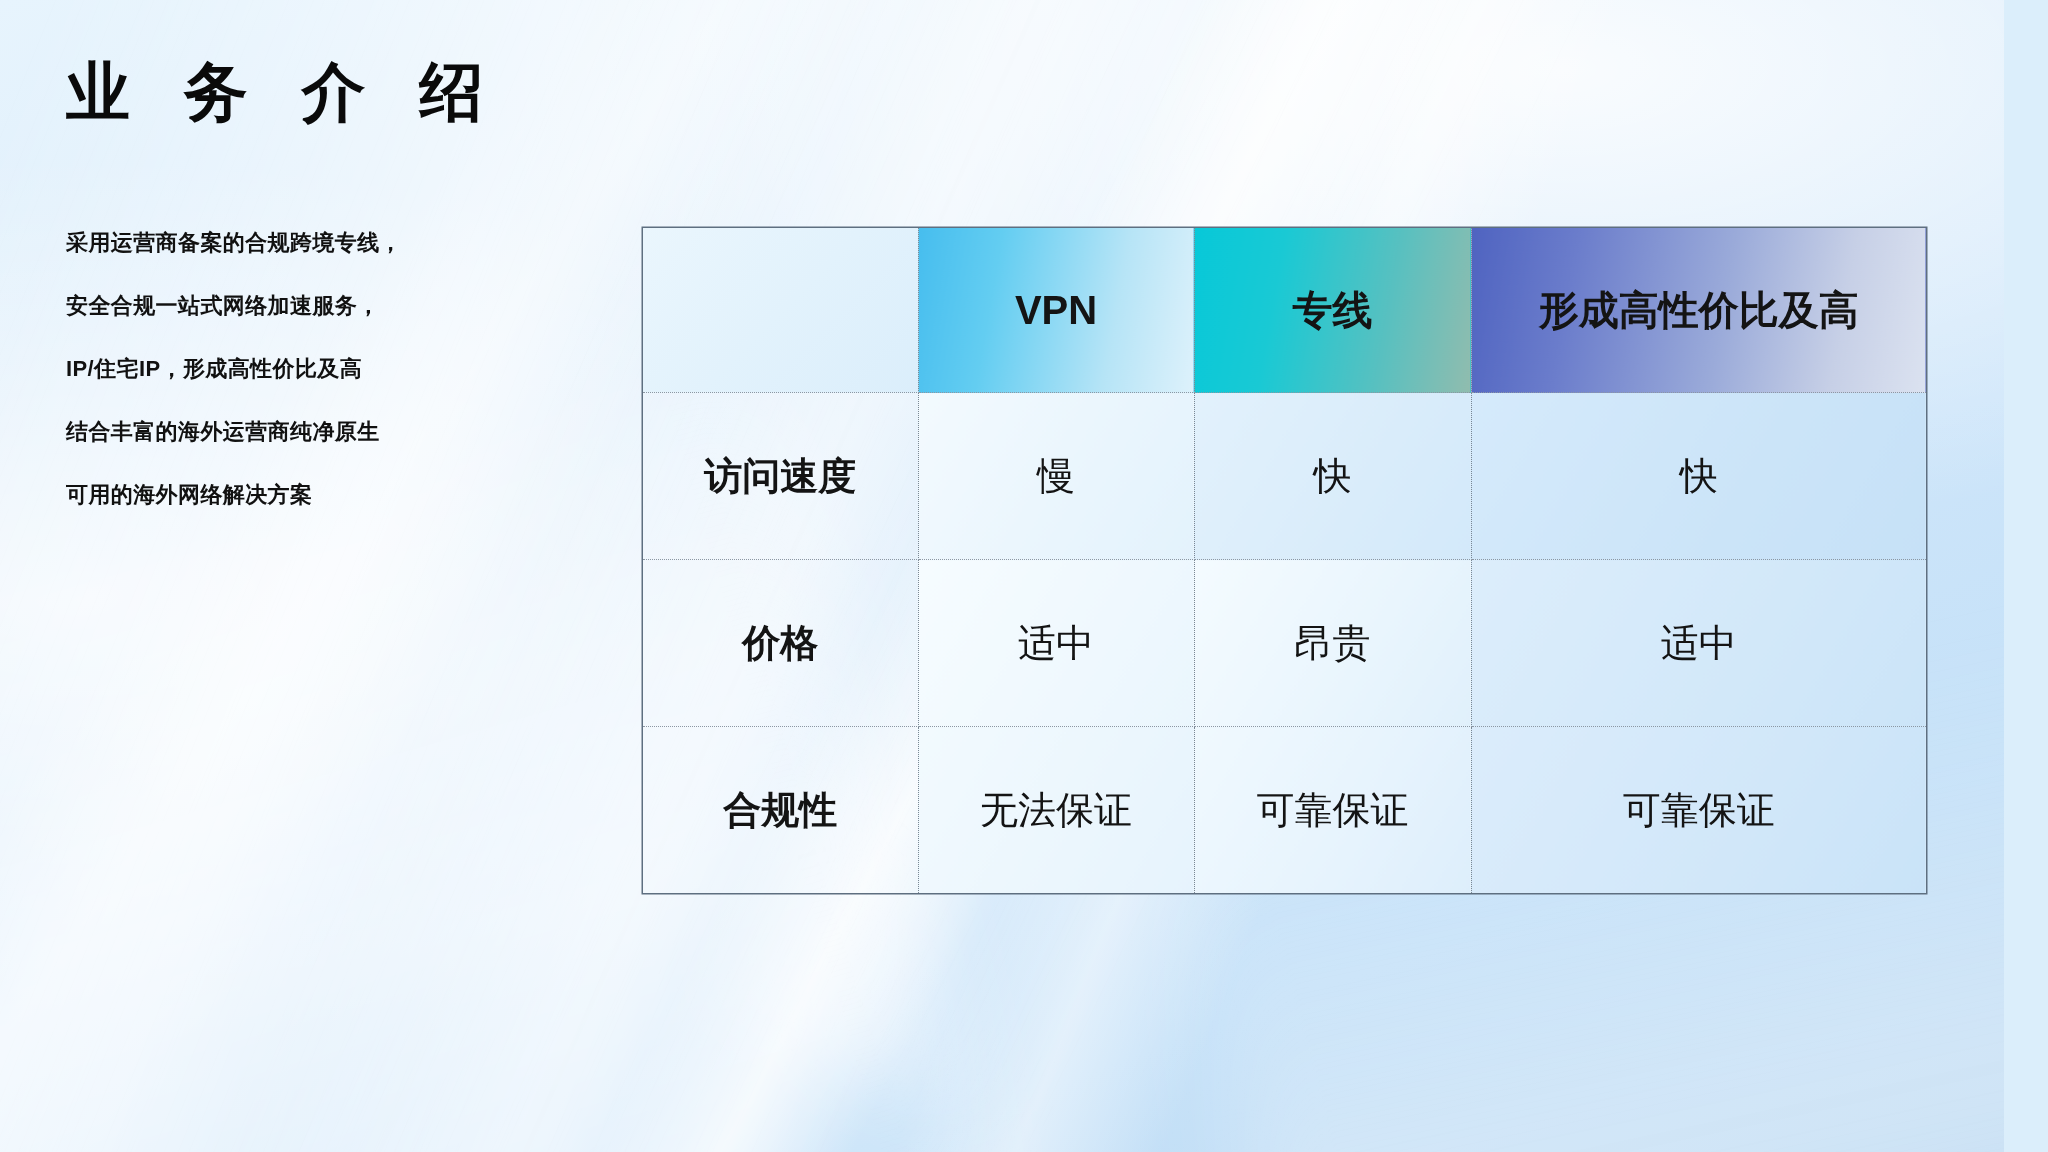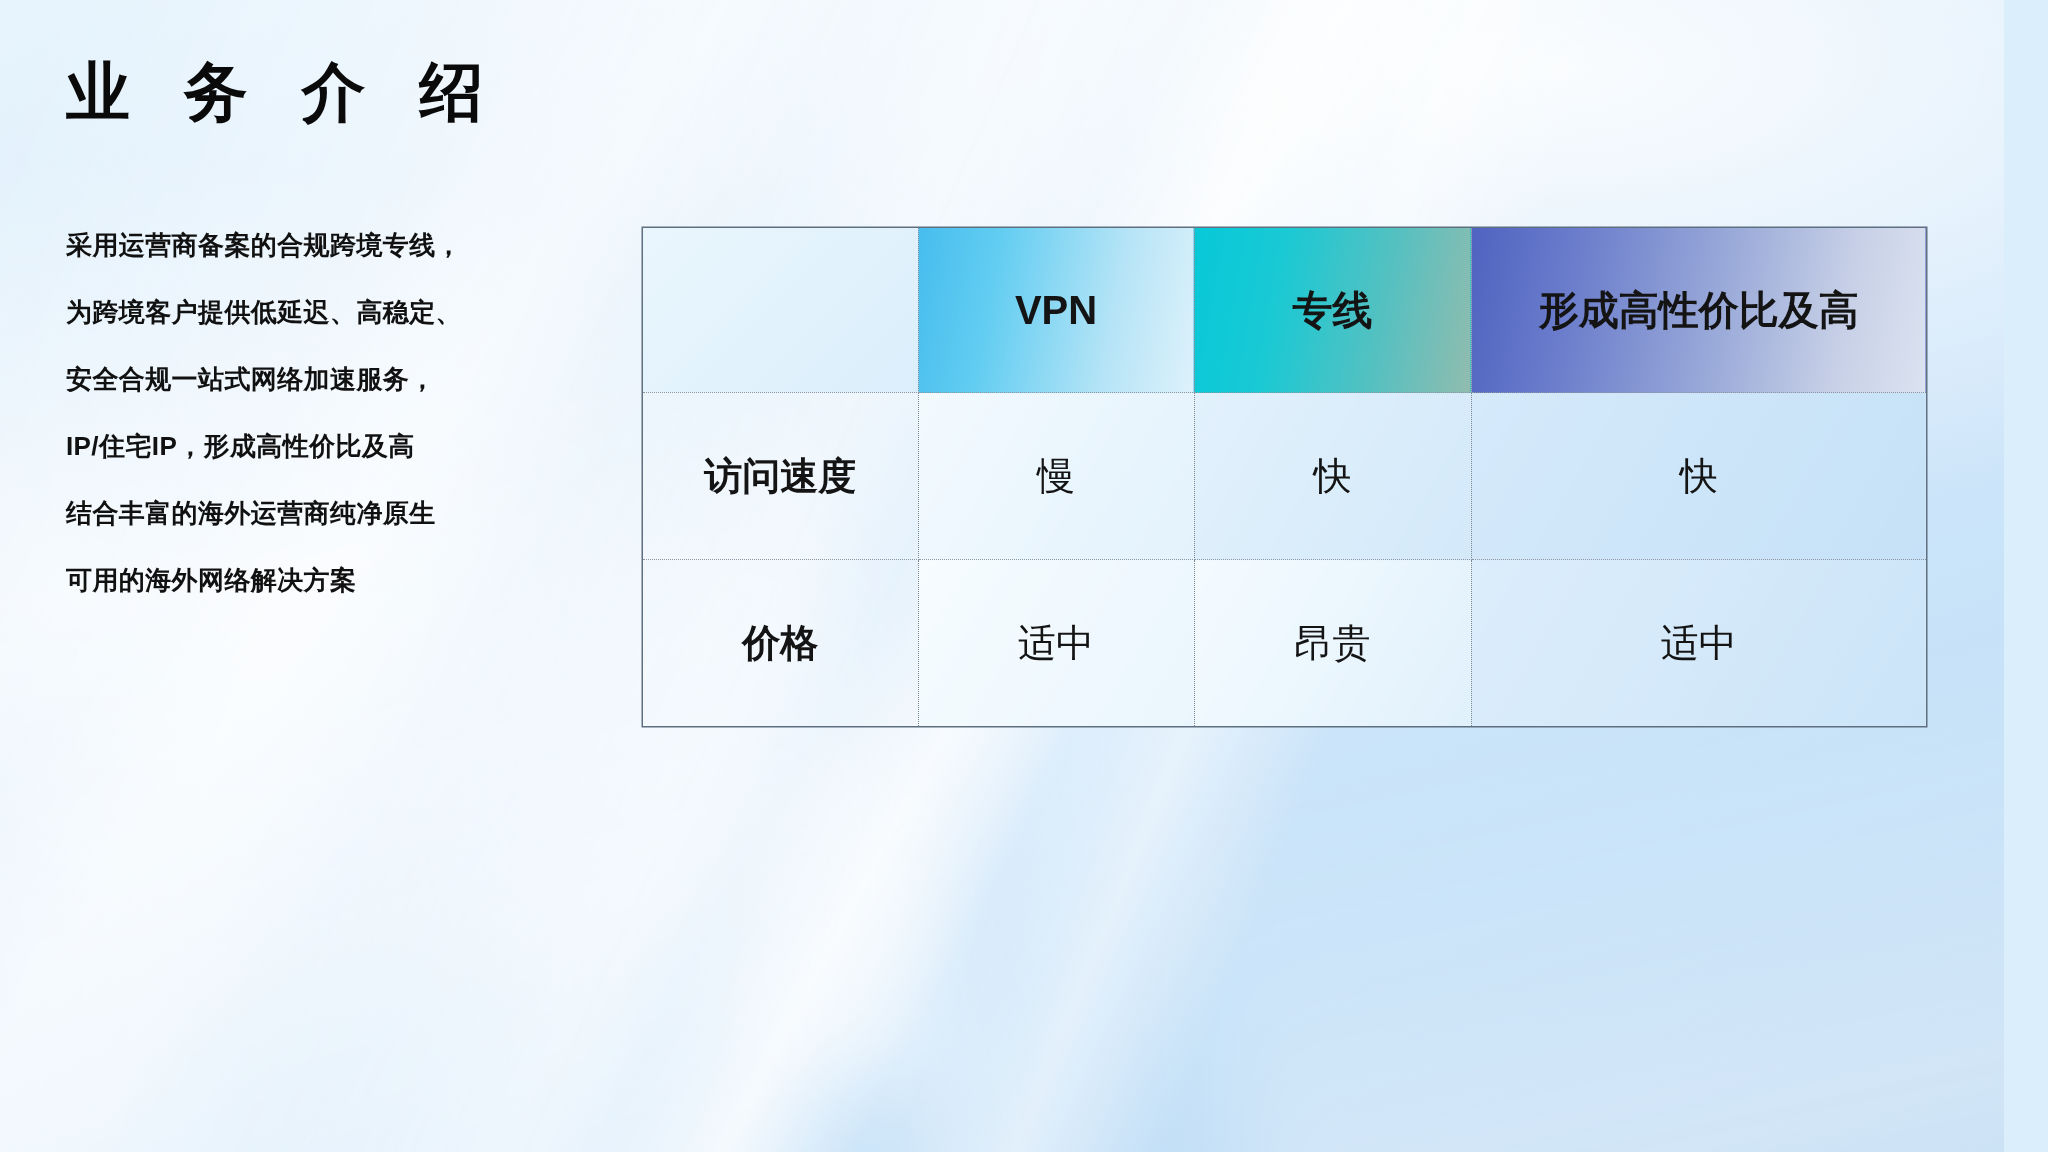--- a/index.html
+++ b/index.html
@@ -39,21 +39,21 @@
   #title{
     position:absolute;left:66px;top:60px;
     font-size:64px;font-weight:bold;color:#0a0a0a;
     letter-spacing:18px;line-height:1;white-space:nowrap;
   }
 
   #intro{
     position:absolute;left:66px;top:232px;width:560px;
   }
   #intro .line{
-    font-size:26px;font-weight:bold;color:#111;
+    font-size:22px;font-weight:bold;color:#111;
     line-height:1;margin-bottom:41px;white-space:nowrap;
     letter-spacing:.4px;
   }
   #intro .line:last-child{margin-bottom:0;margin-top:20px;}
 
   
   #cmp-table{
     position:absolute;left:643px;top:228px;width:1283px;
     border-collapse:collapse;table-layout:fixed;
     box-shadow:0 0 0 1.5px #5e6f80;
@@ -114,21 +114,20 @@
   <div class="streak s1"></div>
   <div class="streak s2"></div>
   <div class="streak s3"></div>
   <div class="streak s4"></div>
   <div class="streak s5"></div>
 
   <div id="title">业 务 介 绍</div>
 
   <div id="intro">
     <div class="line">采用运营商备案的合规跨境专线，</div>
-    <div class="line">为跨境客户提供低延迟、高稳定、</div>
     <div class="line">安全合规一站式网络加速服务，</div>
     <div class="line">IP/住宅IP，形成高性价比及高</div>
     <div class="line">结合丰富的海外运营商纯净原生</div>
     <div class="line">可用的海外网络解决方案</div>
   </div>
 
   <table id="cmp-table">
     <colgroup>
       <col class="c0">
         <col class="c1">
@@ -149,16 +148,22 @@
         <td class="v0">慢</td>
         <td class="v1">快</td>
         <td class="v2 v3">快</td>
       </tr>
       <tr class="r2">
         <td class="rowlabel">价格</td>
         <td class="v0">适中</td>
         <td class="v1">昂贵</td>
         <td class="v2 v3">适中</td>
       </tr>
+      <tr class="r3">
+        <td class="rowlabel">合规性</td>
+        <td class="v0">无法保证</td>
+        <td class="v1">可靠保证</td>
+        <td class="v2 v3">可靠保证</td>
+      </tr>
     </tbody>
   </table>
 
 </div>
 
 </body></html>

